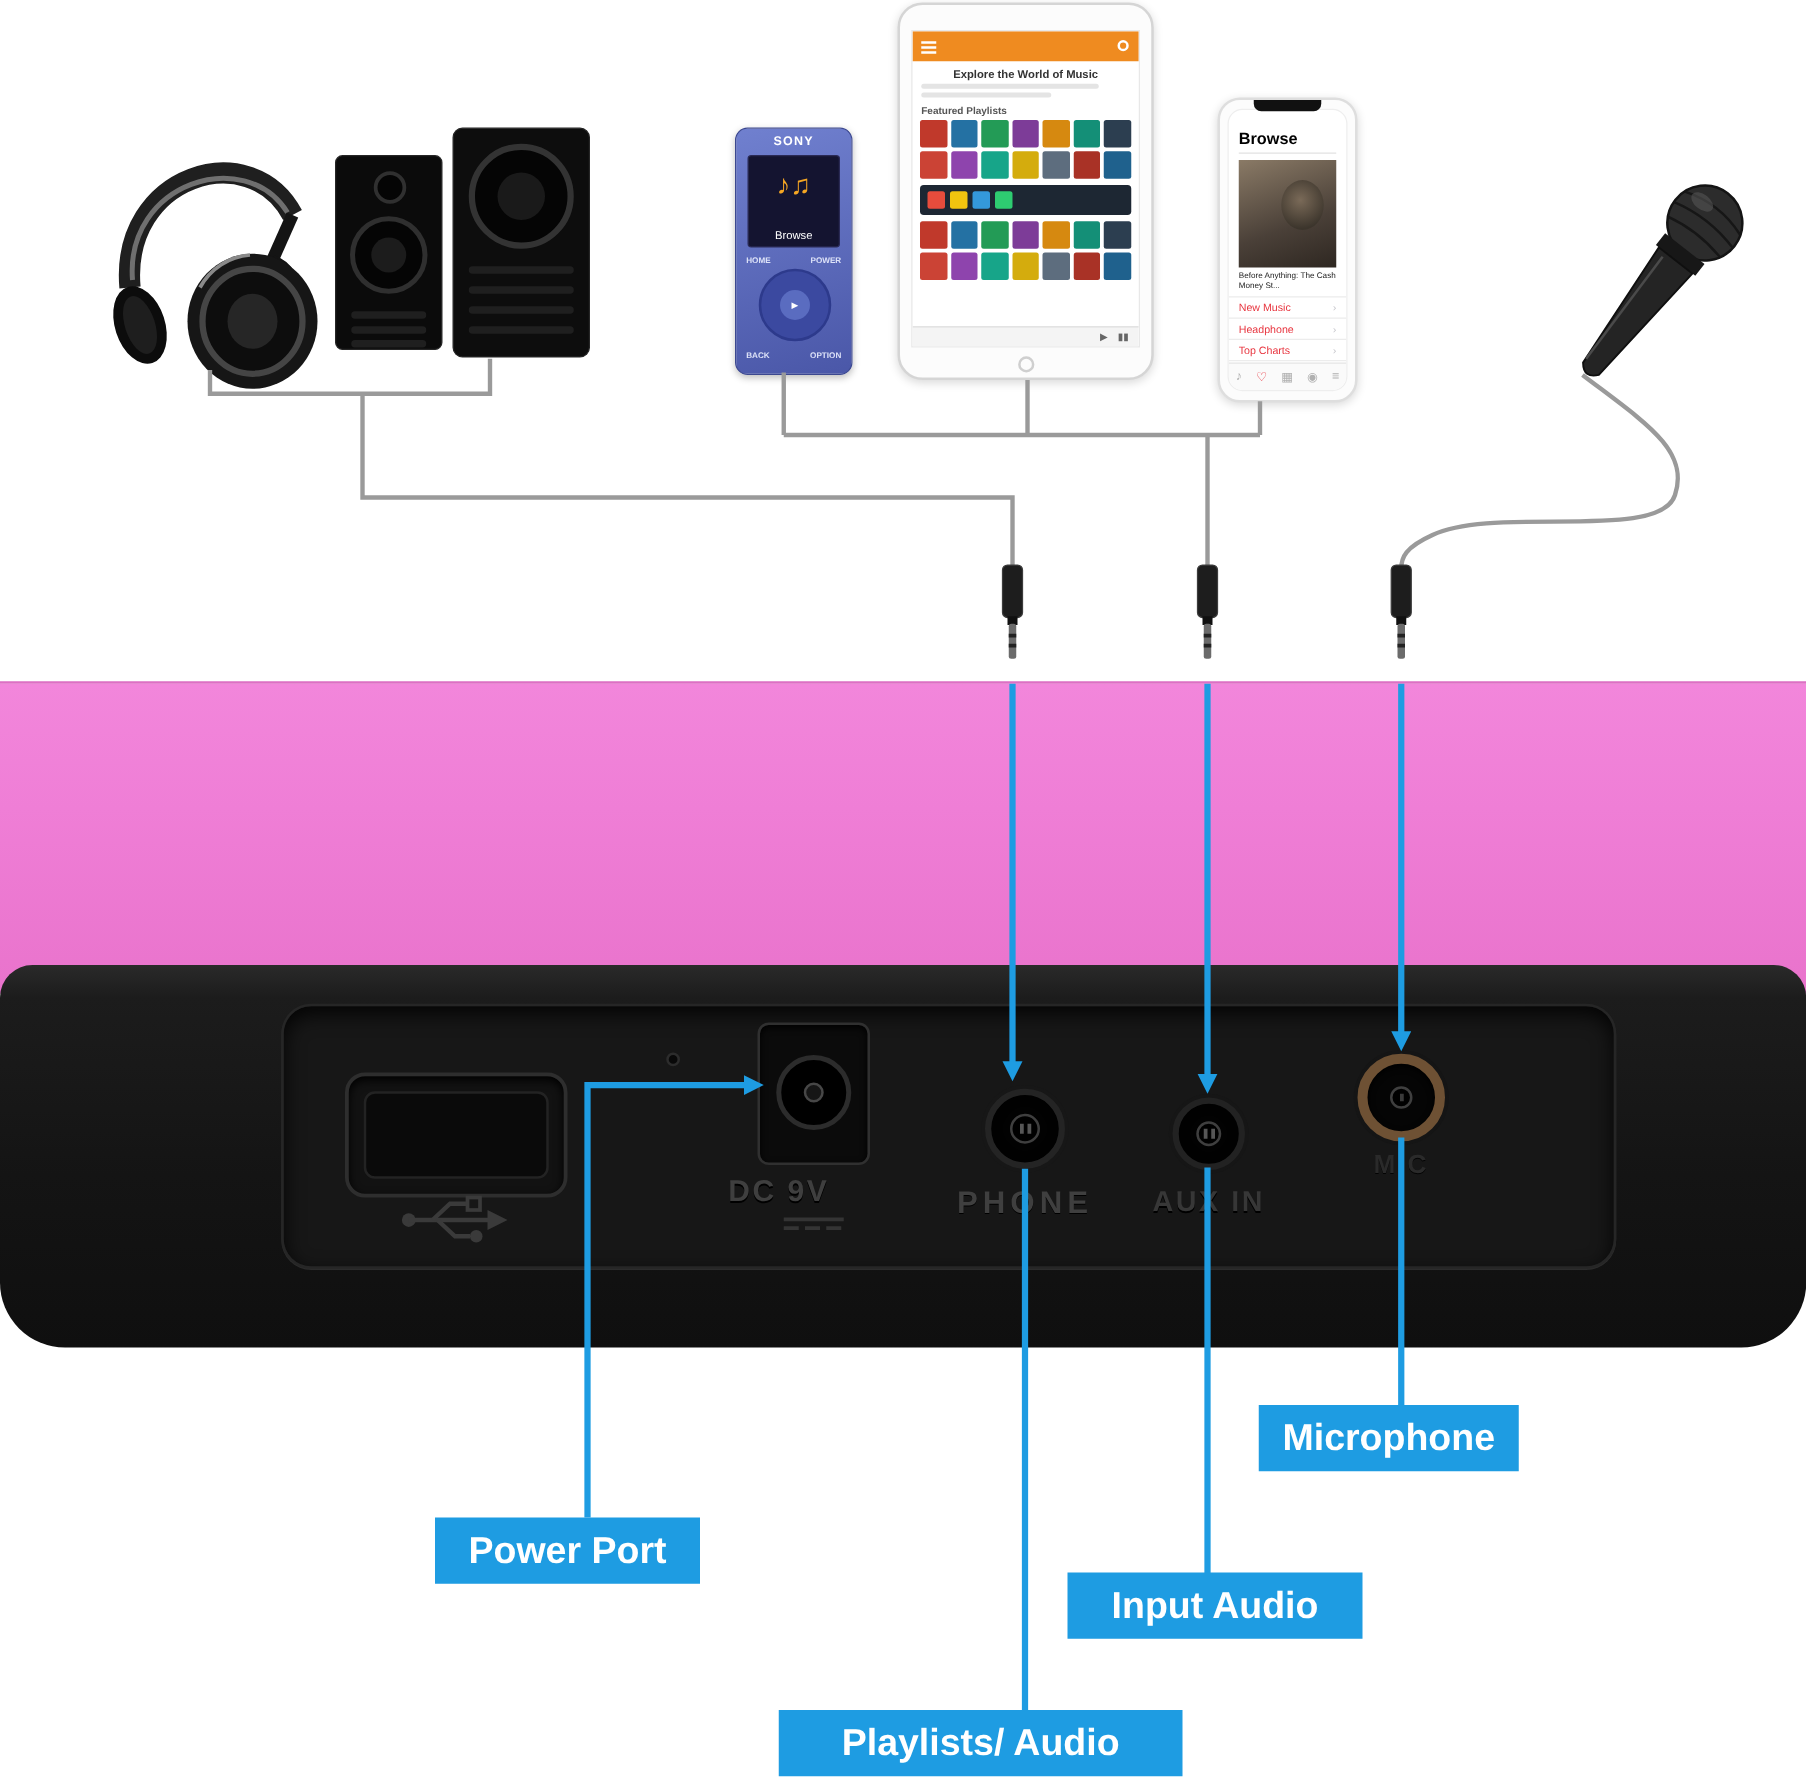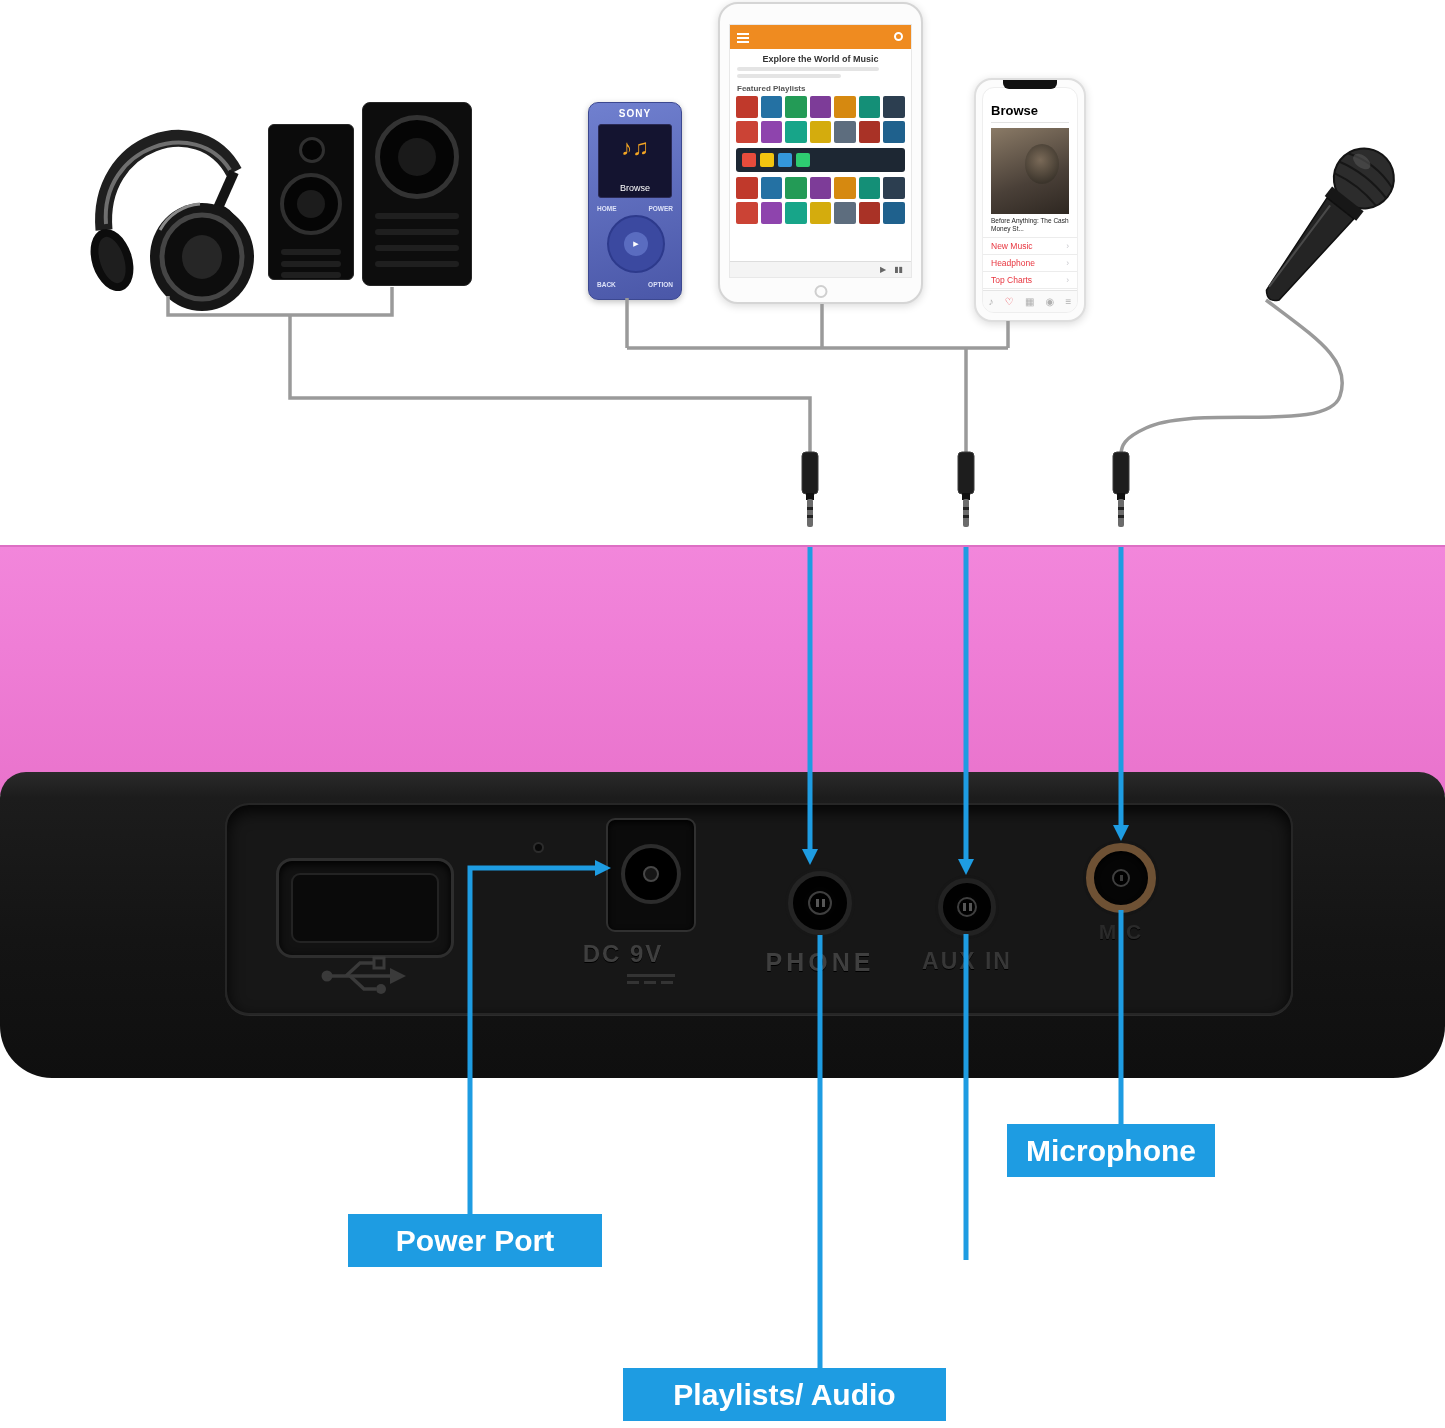--- a/index.html
+++ b/index.html
@@ -62,21 +62,21 @@
   .port-label{position:absolute;color:#3f3f3f;font-weight:bold;text-align:center;
     text-shadow:0 1px 0 #000;}
   .lbl-dc{left:564px;top:940px;width:118px;font-size:24px;letter-spacing:2px;}
   .lbl-phone{left:752px;top:948px;width:136px;font-size:25px;letter-spacing:4px;}
   .lbl-aux{left:906px;top:948px;width:122px;font-size:23px;letter-spacing:2px;color:#373737;}
   .lbl-mic-port{left:1092px;top:920px;width:58px;font-size:21px;letter-spacing:2px;color:#2e2e2e;opacity:.85;}
 
   
   .callout-label{position:absolute;background:var(--accent-blue,#1e9ce2);color:#fff;
     font-weight:bold;font-size:30px;display:flex;align-items:center;justify-content:center;}
-  .lbl-power{left:348px;top:1214px;width:254px;height:53px;}
+  .lbl-power{left:348px;top:1214px;width:212px;height:53px;}
   .lbl-microphone{left:1007px;top:1124px;width:208px;height:53px;}
   .lbl-input{left:854px;top:1258px;width:236px;height:53px;}
   .lbl-headphone{left:623px;top:1368px;width:323px;height:53px;}
 
   
   .wires{position:absolute;left:0;top:0;width:1445px;height:1428px;pointer-events:none;}
   .gray-wire{stroke:var(--cable-gray,#9a9a9a);stroke-width:3.5;fill:none;}
   .blue-arrow{stroke:var(--accent-blue,#1e9ce2);stroke-width:5;fill:none;}
   .blue-line{stroke:var(--accent-blue,#1e9ce2);stroke-width:5;}
   .plug-body{fill:#1d1d1d;stroke:#3c3c3c;stroke-width:1;}
@@ -438,15 +438,16 @@
 
     <polyline class="blue-arrow" points="470,1214 470,868 598,868" marker-end="url(#arrowhead)"></polyline>
 
     <line class="blue-line" x1="820" y1="935" x2="820" y2="1370"></line>
     <line class="blue-line" x1="966" y1="934" x2="966" y2="1260"></line>
     <line class="blue-line" x1="1121" y1="910" x2="1121" y2="1126"></line>
   </svg>
 
   <div class="callout-label lbl-power">Power Port</div>
   <div class="callout-label lbl-microphone">Microphone</div>
+  <div class="callout-label lbl-input">Input Audio</div>
   <div class="callout-label lbl-headphone">Playlists/ Audio</div>
 
 </div>
 
 </body></html>

